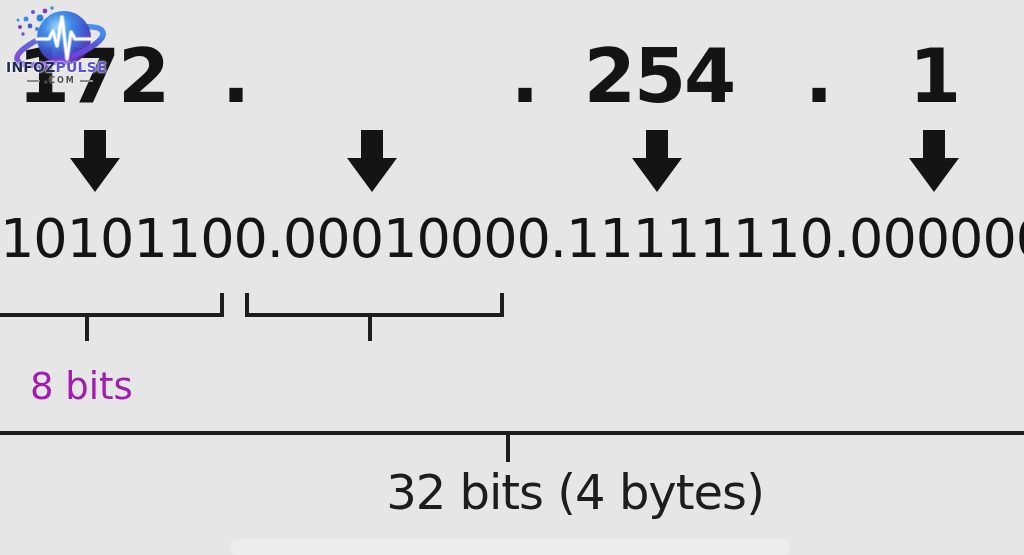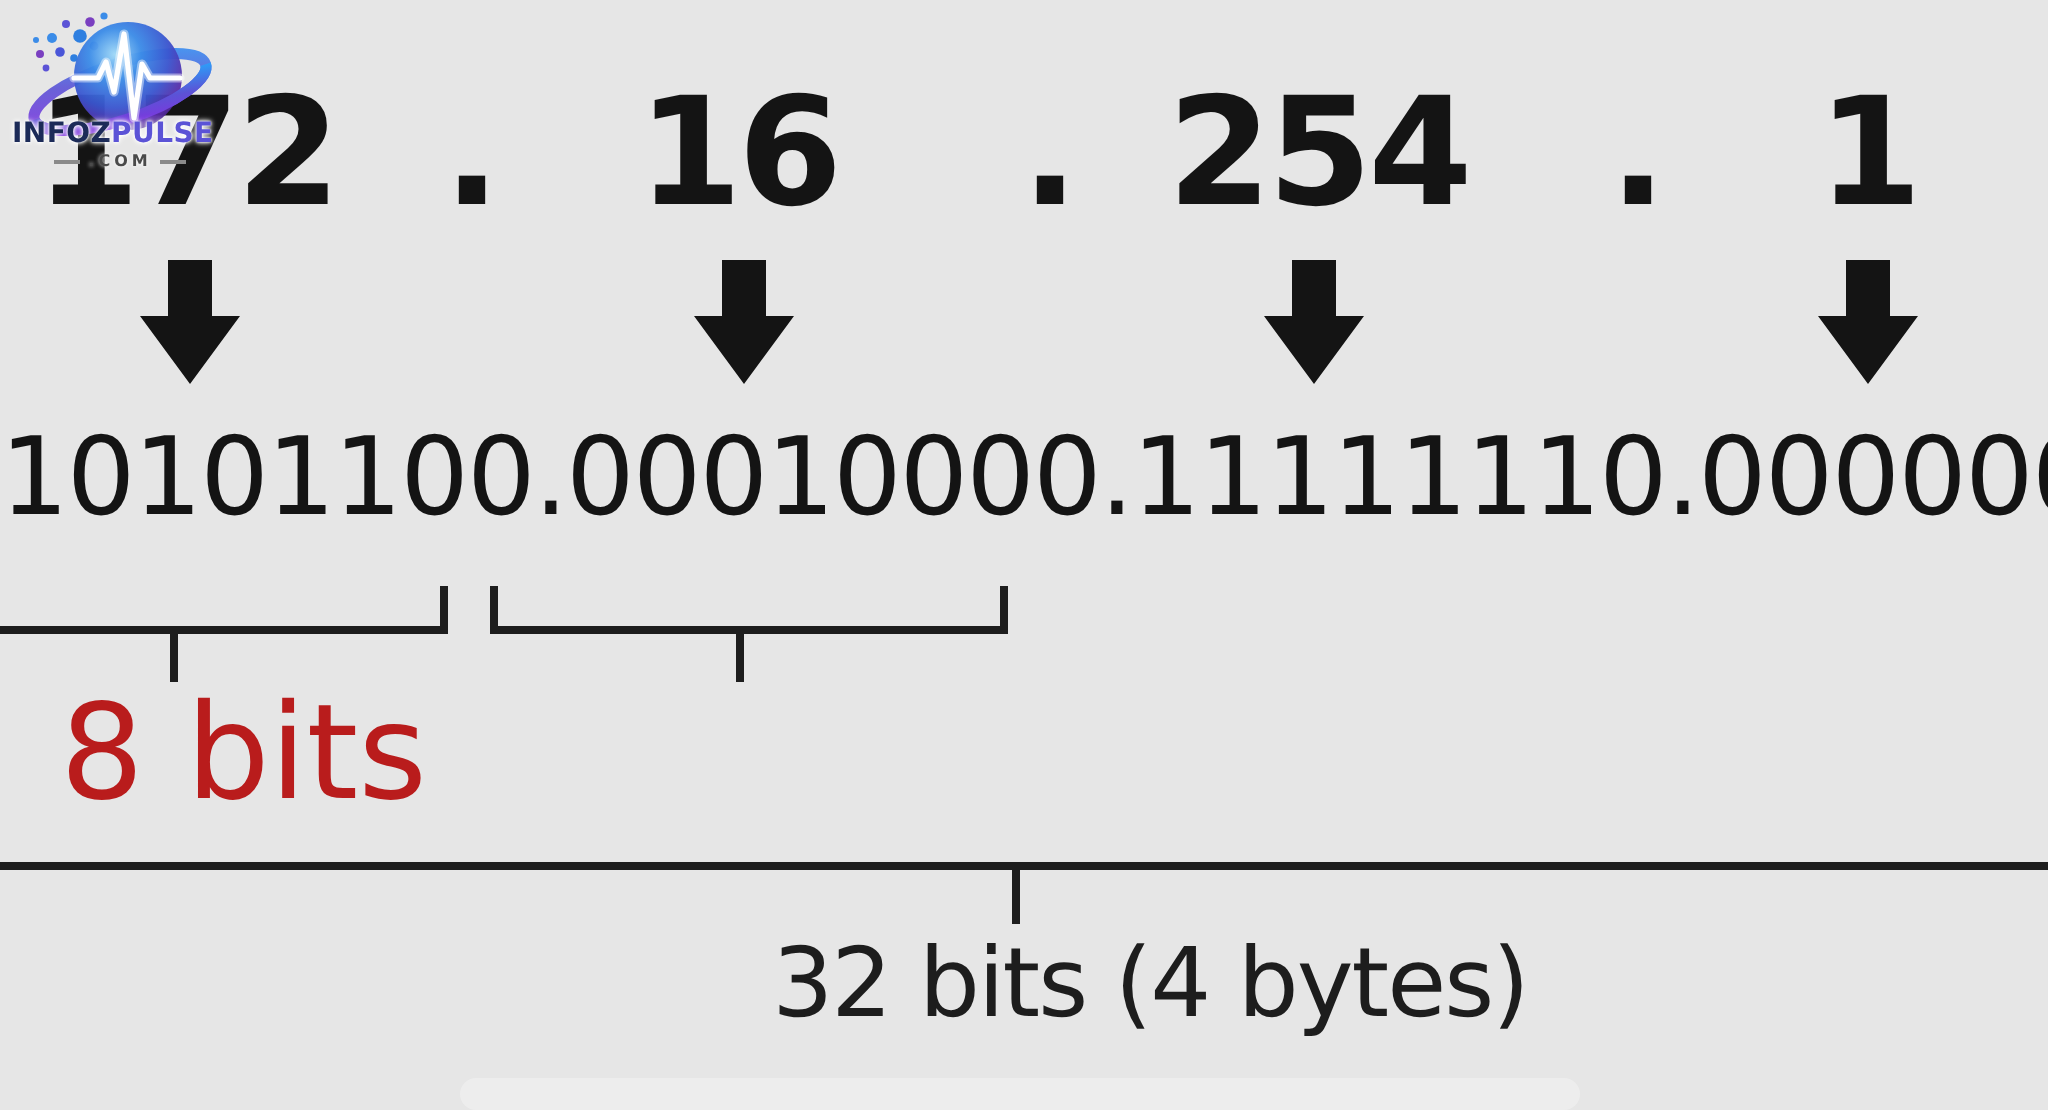--- a/index.html
+++ b/index.html
@@ -28,22 +28,22 @@
   .binary-row span {
     display:inline-block; font-size:54px; line-height:1;
     letter-spacing:-1px; color:#141414; transform:translateX(0);
   }
 
   
   .stroke { position:absolute; background:#1d1d1d; }
 
   
   .label-8bits {
-    position:absolute; left:30px; top:344px; font-size:66px;
-    line-height:1; color:#b91c1c; letter-spacing:0px;
+    position:absolute; left:30px; top:368px; font-size:37px;
+    line-height:1; color:#a21caf; letter-spacing:0px;
   }
   .label-32bits {
     position:absolute; left:575px; top:468px; transform:translateX(-50%);
     font-size:48px; line-height:1; color:#1d1d1d; letter-spacing:-1px;
     white-space:nowrap;
   }
 
   
   .bottom-glow {
     position:absolute; left:230px; top:539px; width:560px; height:16px;
@@ -69,21 +69,20 @@
     line-height:1; text-shadow:0 0 2px #fff;
   }
 </style>
 </head>
 <body>
 
 <div class="canvas">
 
   <div class="octet" style="left:93px">172</div>
   <div class="ip-dot" style="left:235px">.</div>
-  <div class="octet" style="left:369px">16</div>
   <div class="ip-dot" style="left:524px">.</div>
   <div class="octet" style="left:659px">254</div>
   <div class="ip-dot" style="left:818px">.</div>
   <div class="octet" style="left:934px">1</div>
 
   <div class="arrow" style="left:95px">
     <svg width="50" height="62" viewBox="0 0 50 62">
         <polygon points="14,0 36,0 36,28 50,28 25,62 0,28 14,28" fill="#141414"></polygon>
       </svg>
   </div>

